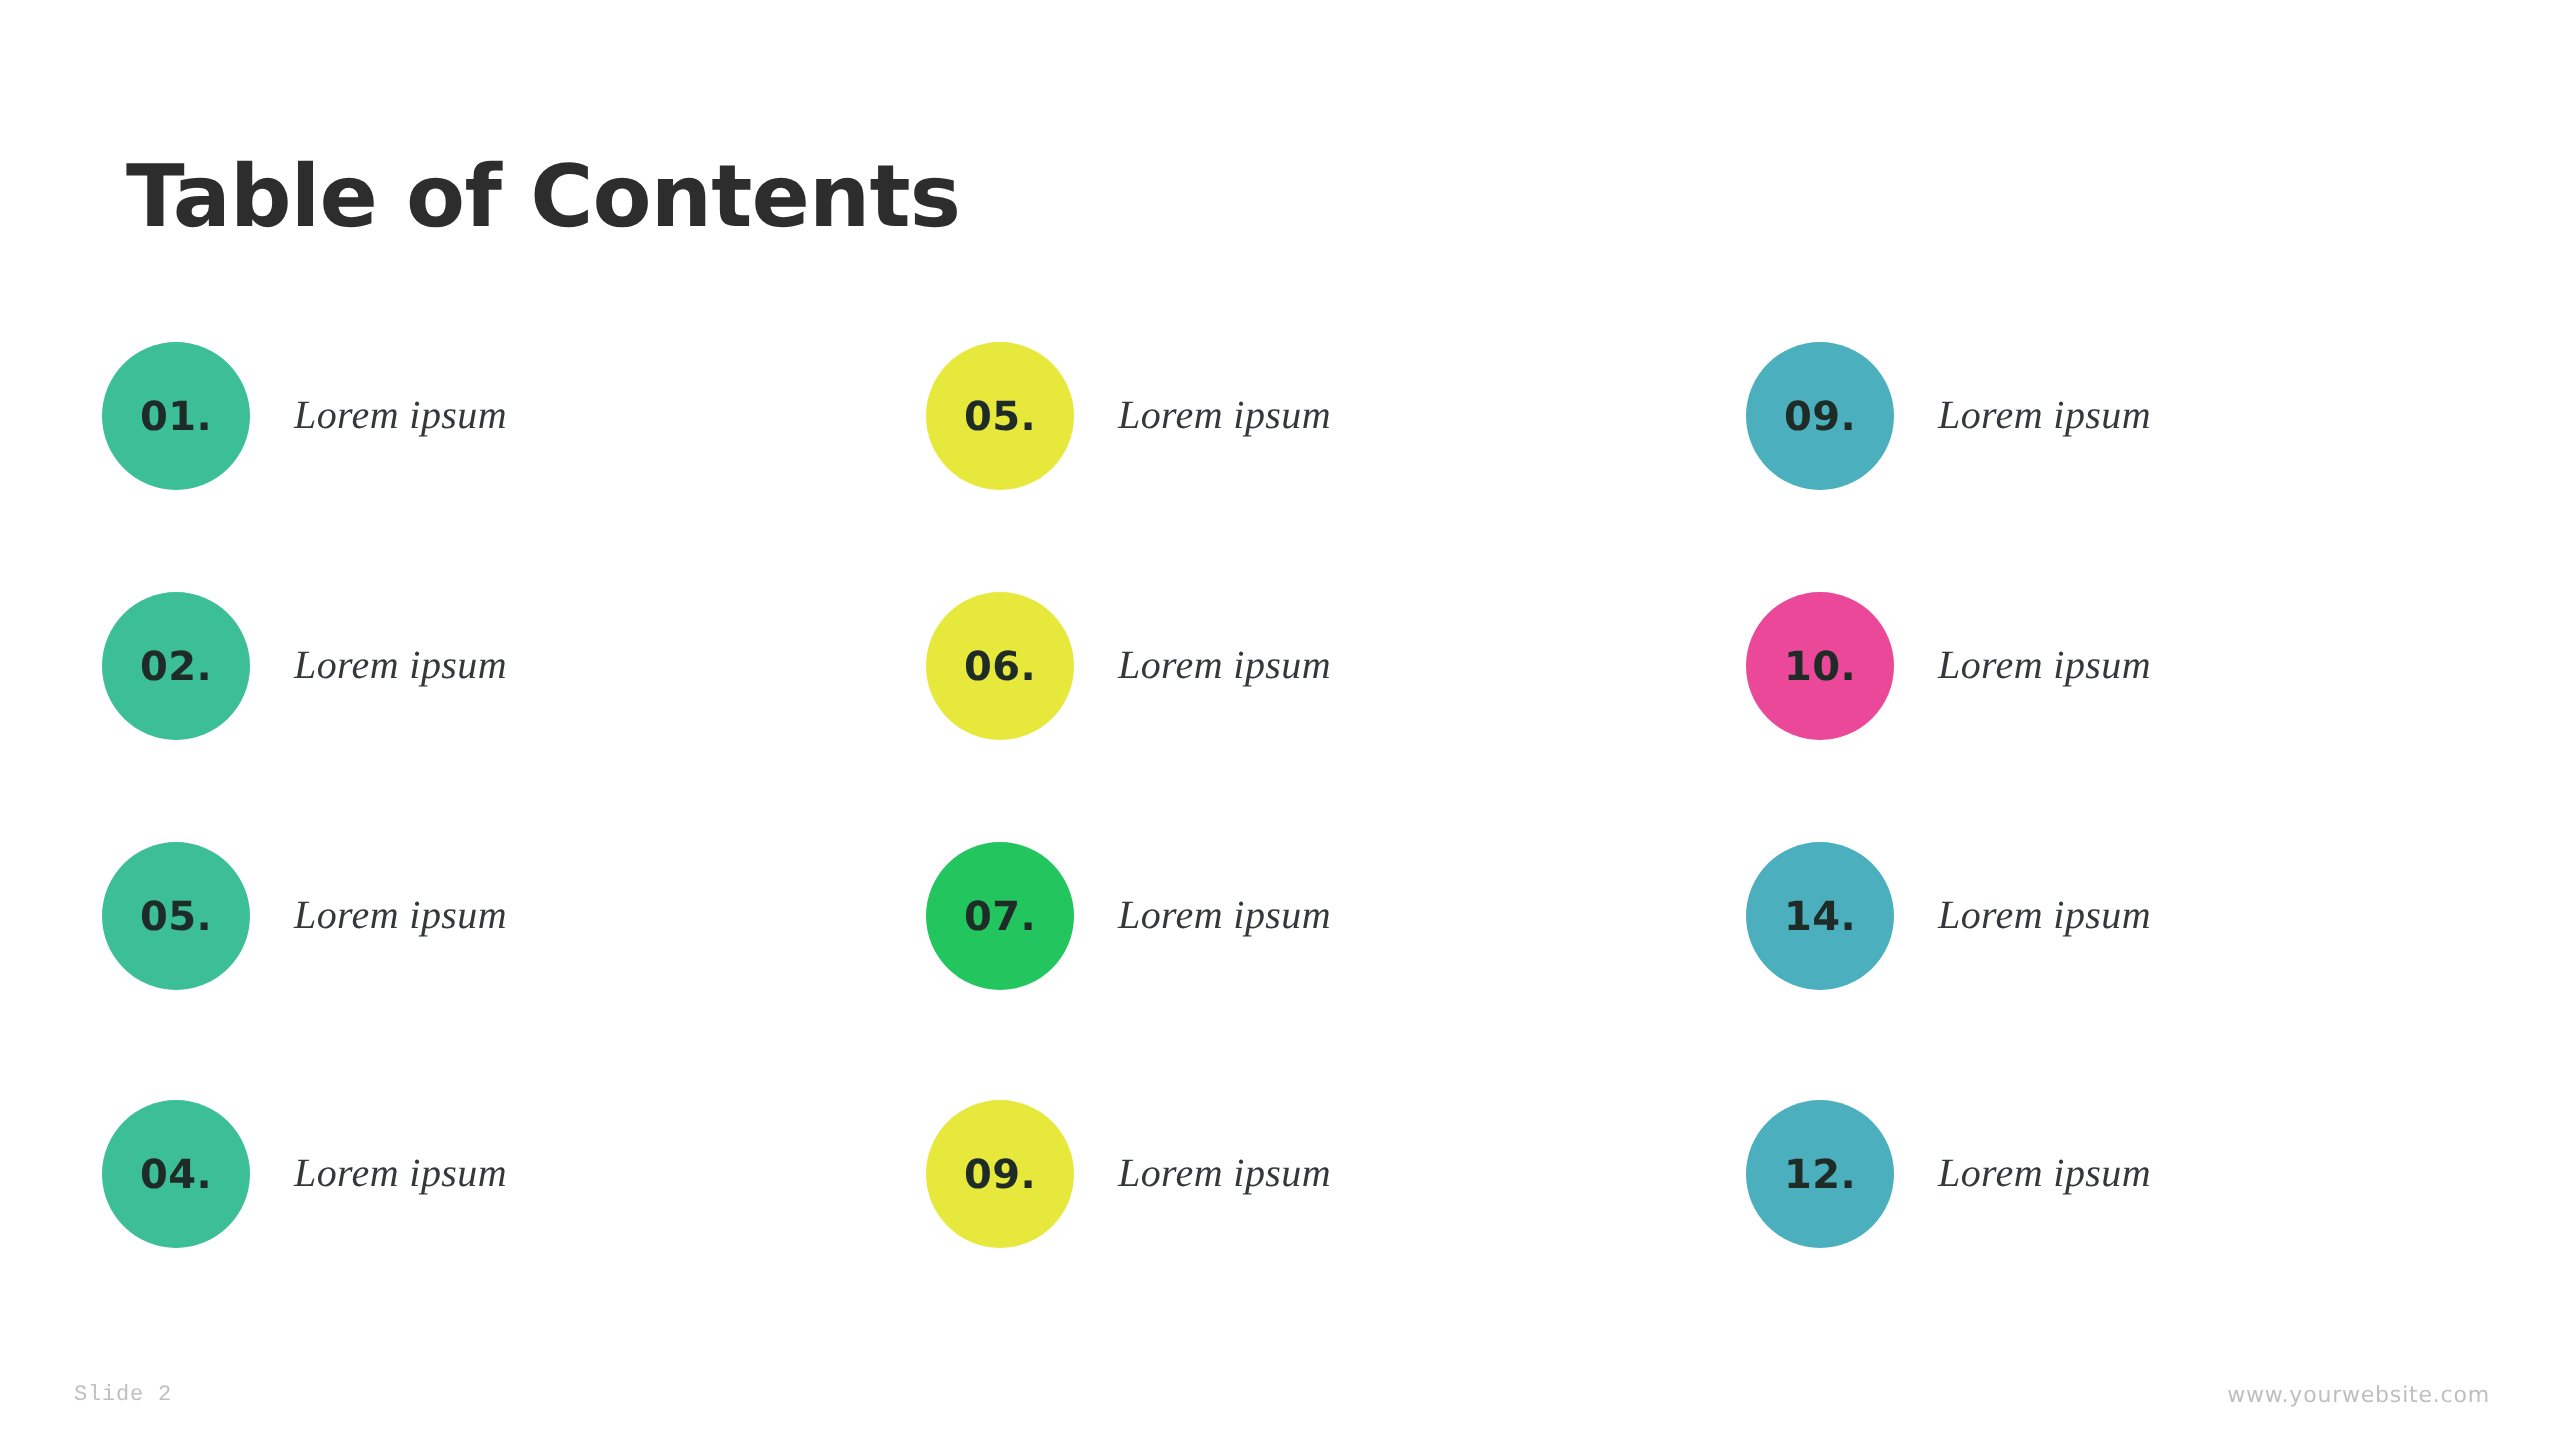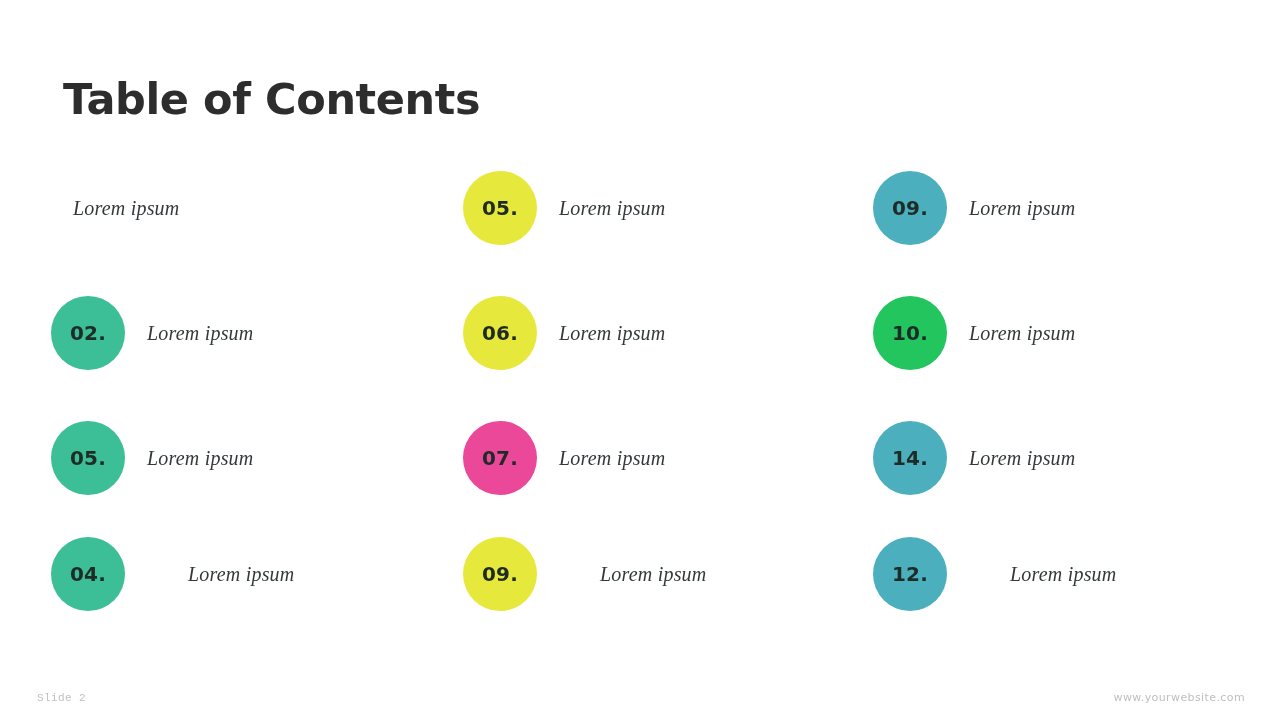--- a/index.html
+++ b/index.html
@@ -67,21 +67,21 @@
     position: absolute;
     left: 0;
     width: 420px;
     height: 74px;
     display: flex;
     align-items: center;
   }
   .toc-item-r0 { top: 0px; }
   .toc-item-r1 { top: 125px; align-items: center; }
   .toc-item-r2 { top: 250px; }
-  .toc-item-r3 { top: 366px; gap: 41px; }
+  .toc-item-r3 { top: 379px; }
 
   .toc-badge {
     flex: 0 0 auto;
     width: 74px;
     height: 74px;
     border-radius: 50%;
     display: flex;
     align-items: center;
     justify-content: center;
     box-sizing: border-box;
@@ -140,20 +140,23 @@
 
     
   </div>
 
   <div class="page-title">Table of Contents</div>
 
   <div class="toc-grid">
 
     <div class="toc-column toc-column-0">
       <div class="toc-item toc-item-r0">
+        <div class="toc-badge" style="background:#3CBE97">
+          <span class="toc-badge-number">01.</span>
+        </div>
         <div class="toc-label">Lorem ipsum</div>
       </div>
       <div class="toc-item toc-item-r1">
         <div class="toc-badge" style="background:#3CBE97">
           <span class="toc-badge-number">02.</span>
         </div>
         <div class="toc-label">Lorem ipsum</div>
       </div>
       <div class="toc-item toc-item-r2">
         <div class="toc-badge" style="background:#3CBE97">
@@ -176,42 +179,42 @@
         </div>
         <div class="toc-label">Lorem ipsum</div>
       </div>
       <div class="toc-item toc-item-r1">
         <div class="toc-badge" style="background:#E7E83C">
           <span class="toc-badge-number">06.</span>
         </div>
         <div class="toc-label">Lorem ipsum</div>
       </div>
       <div class="toc-item toc-item-r2">
-        <div class="toc-badge" style="background:#ec4899">
+        <div class="toc-badge" style="background:#22c55e">
           <span class="toc-badge-number">07.</span>
         </div>
         <div class="toc-label">Lorem ipsum</div>
       </div>
       <div class="toc-item toc-item-r3">
         <div class="toc-badge" style="background:#E7E83C">
           <span class="toc-badge-number">09.</span>
         </div>
         <div class="toc-label">Lorem ipsum</div>
       </div>
     </div>
 
     <div class="toc-column toc-column-2">
       <div class="toc-item toc-item-r0">
         <div class="toc-badge" style="background:#4BAFBE">
           <span class="toc-badge-number">09.</span>
         </div>
         <div class="toc-label">Lorem ipsum</div>
       </div>
       <div class="toc-item toc-item-r1">
-        <div class="toc-badge" style="background:#22c55e">
+        <div class="toc-badge" style="background:#ec4899">
           <span class="toc-badge-number">10.</span>
         </div>
         <div class="toc-label">Lorem ipsum</div>
       </div>
       <div class="toc-item toc-item-r2">
         <div class="toc-badge" style="background:#4BAFBE">
           <span class="toc-badge-number">14.</span>
         </div>
         <div class="toc-label">Lorem ipsum</div>
       </div>

